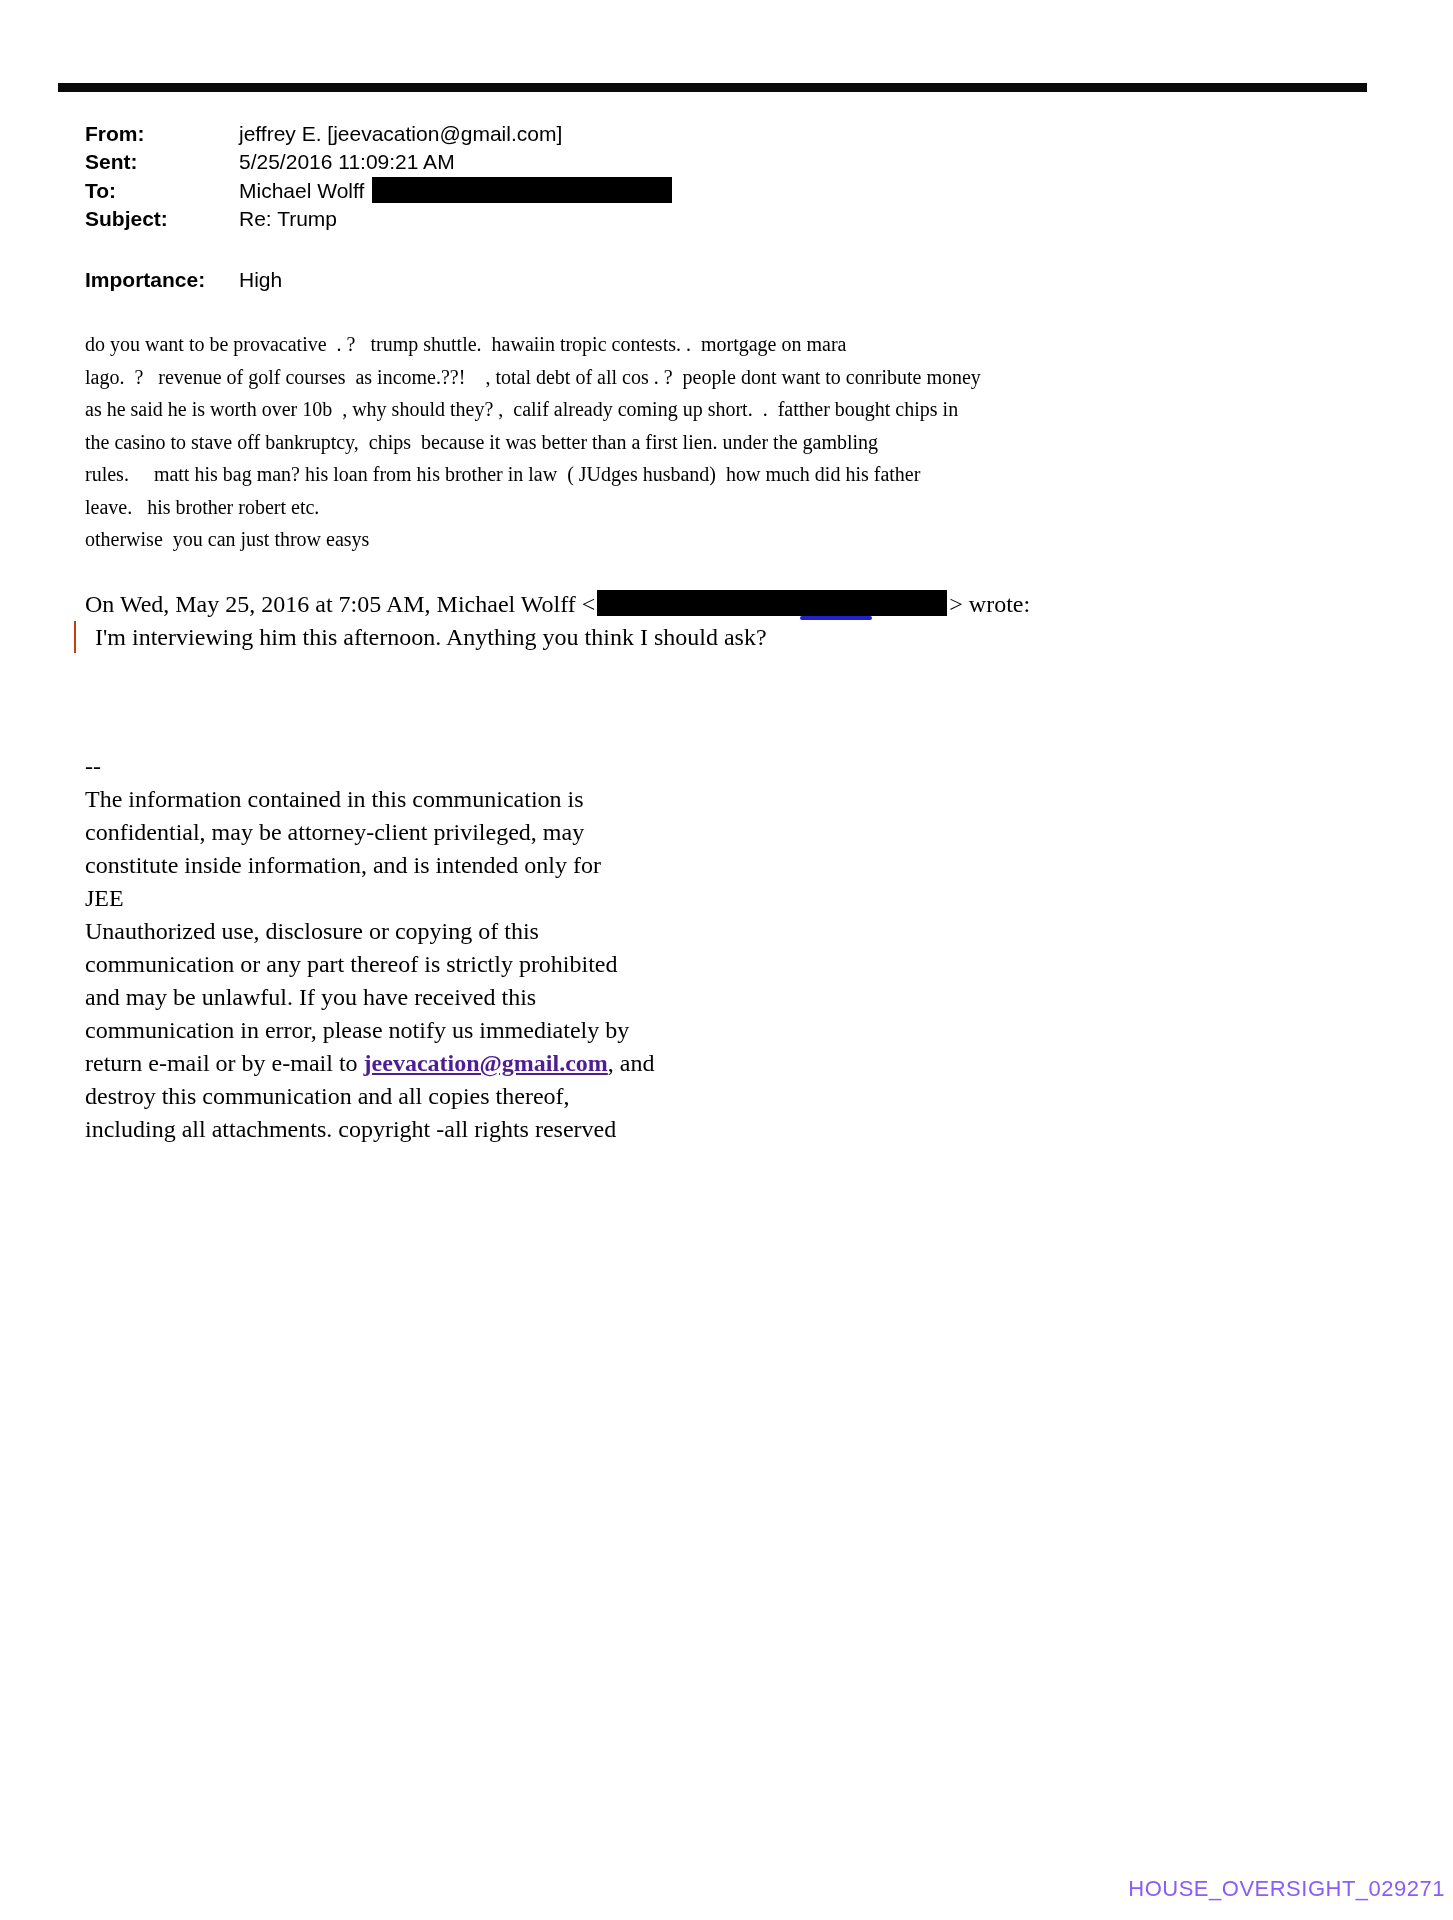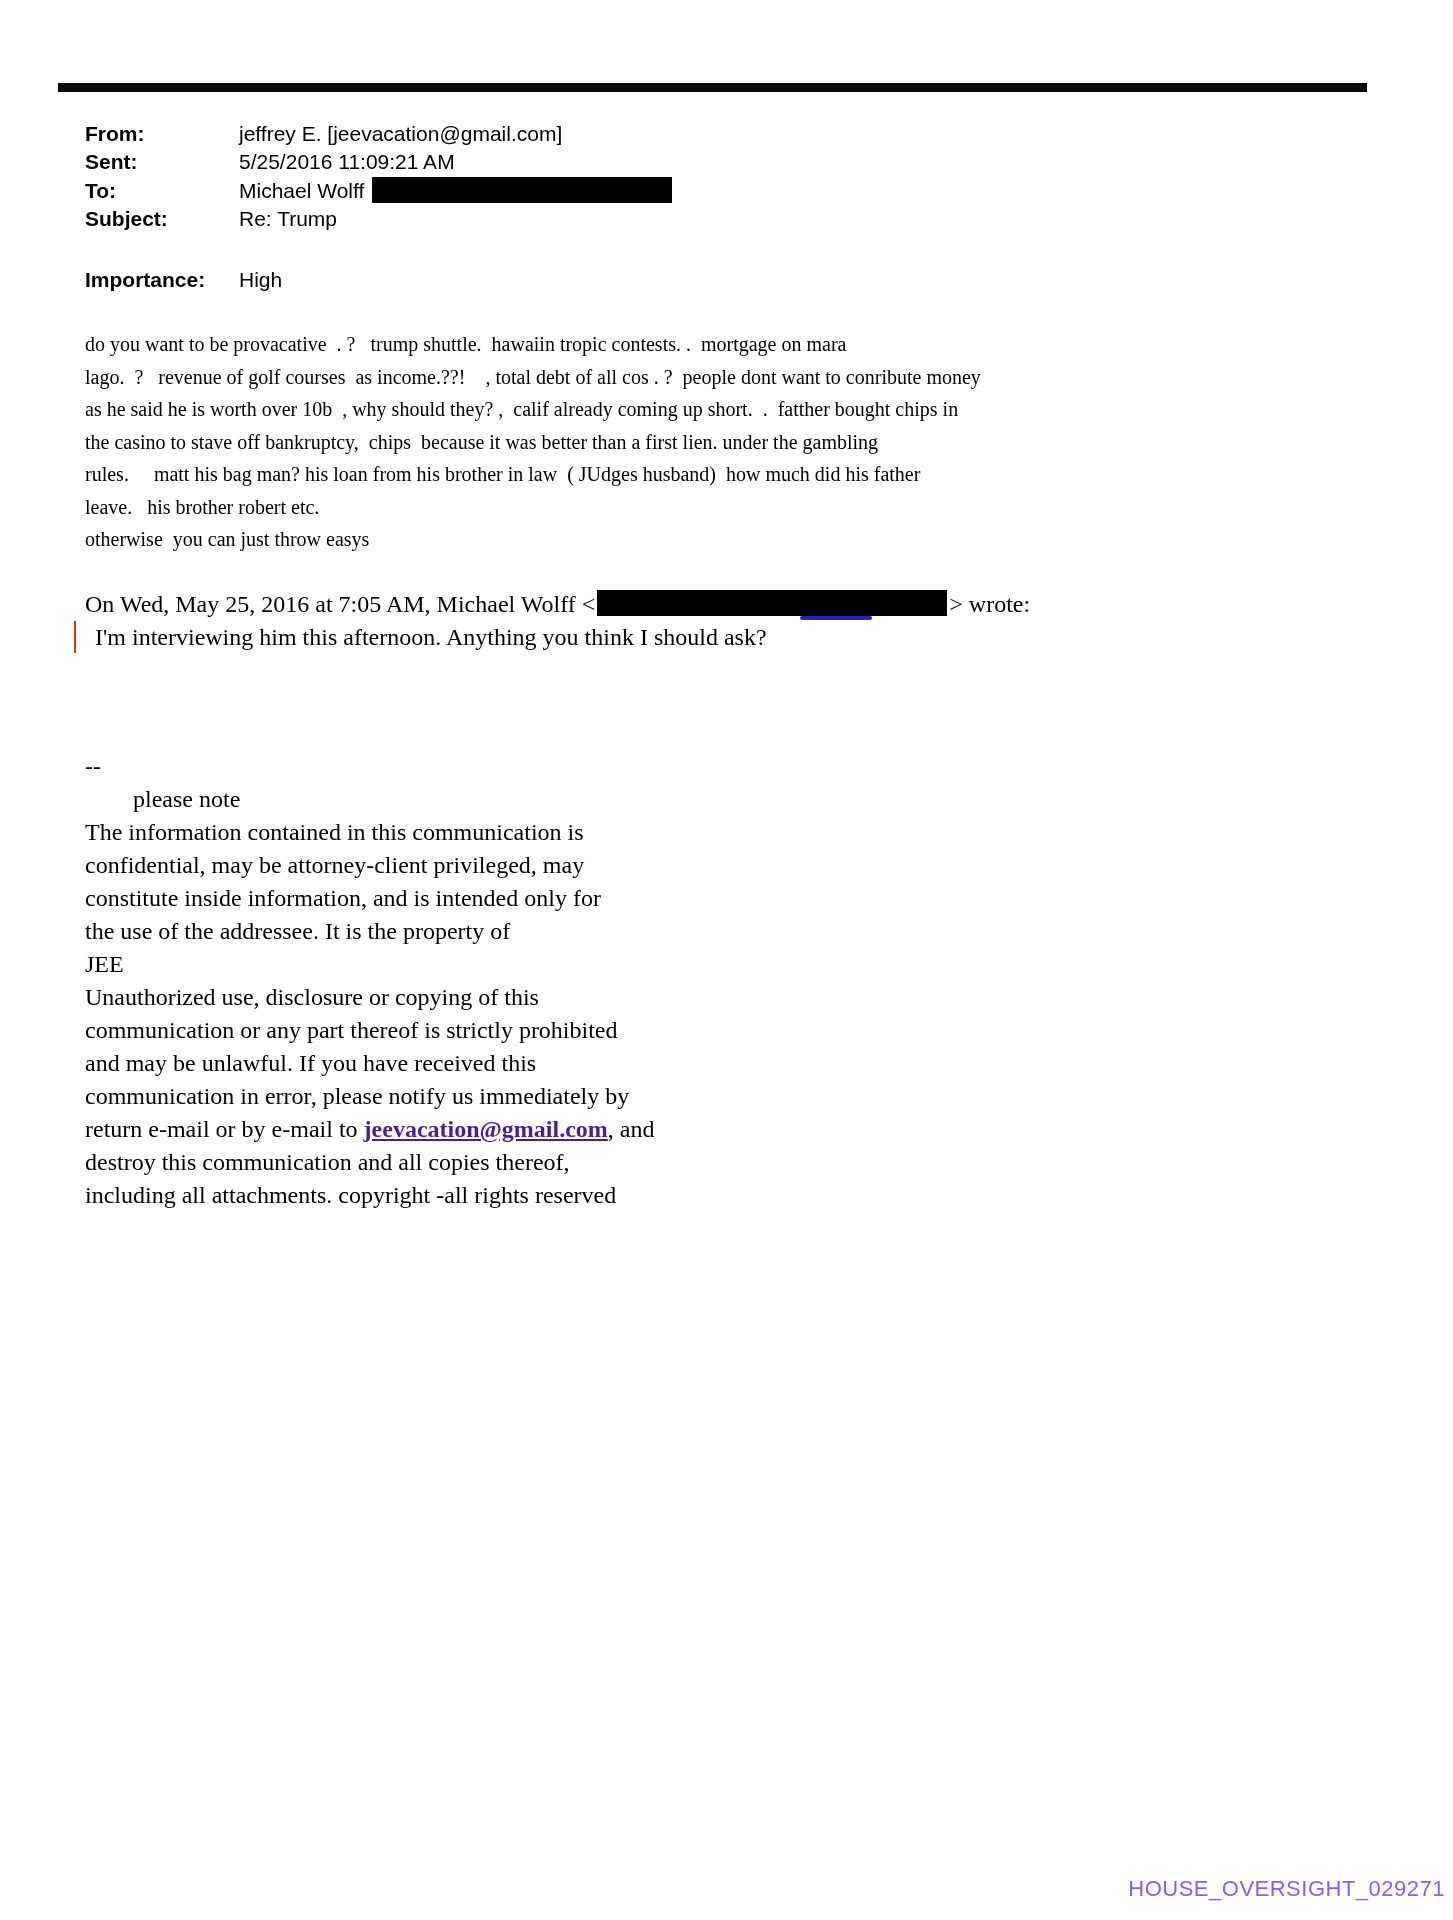--- a/index.html
+++ b/index.html
@@ -106,25 +106,23 @@
     <div>otherwise  you can just throw easys</div>
   </div>
 
   <div class="quote-block">
     <div class="quote-header"><span>On Wed, May 25, 2016 at 7:05 AM, Michael Wolff &lt;</span><span class="redaction quote-redaction"><span class="link-peek"></span></span><span>&gt; wrote:</span></div>
     <div class="quote-reply"> I'm interviewing him this afternoon. Anything you think I should ask?</div>
   </div>
 
   <div class="sig-block">
     <div>--</div>
-    <div>        please note</div>
     <div>The information contained in this communication is</div>
     <div>confidential, may be attorney-client privileged, may</div>
     <div>constitute inside information, and is intended only for</div>
-    <div>the use of the addressee. It is the property of</div>
     <div>JEE</div>
     <div>Unauthorized use, disclosure or copying of this</div>
     <div>communication or any part thereof is strictly prohibited</div>
     <div>and may be unlawful. If you have received this</div>
     <div>communication in error, please notify us immediately by</div>
     <div><span>return e-mail or by e-mail to </span><span class="mail-link">jeevacation@gmail.com</span><span>, and</span></div>
     <div>destroy this communication and all copies thereof,</div>
     <div>including all attachments. copyright -all rights reserved</div>
   </div>
 

